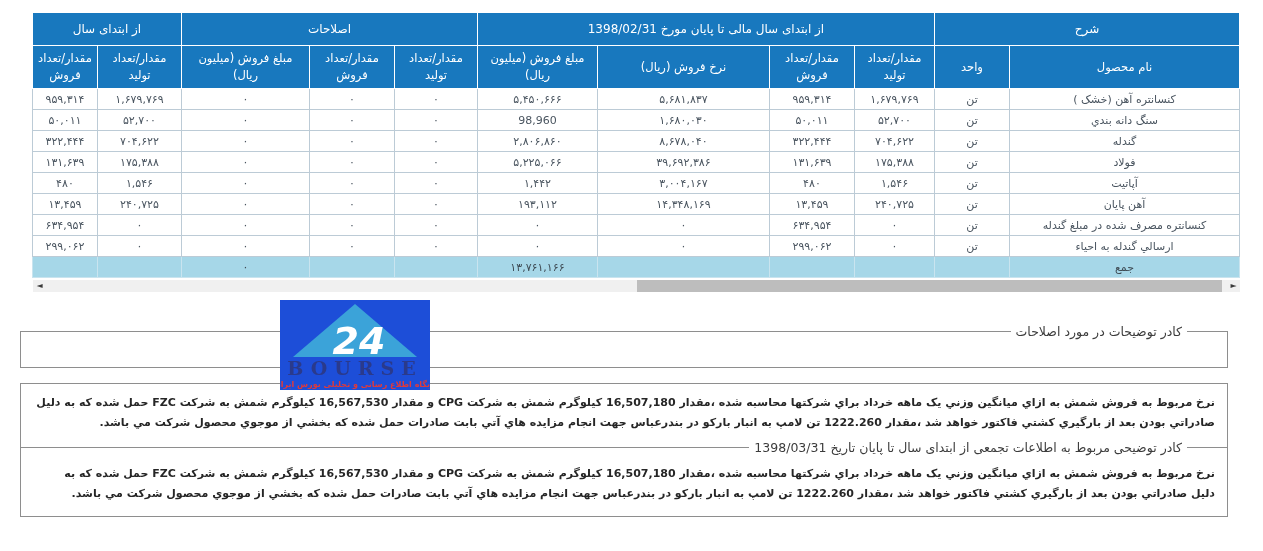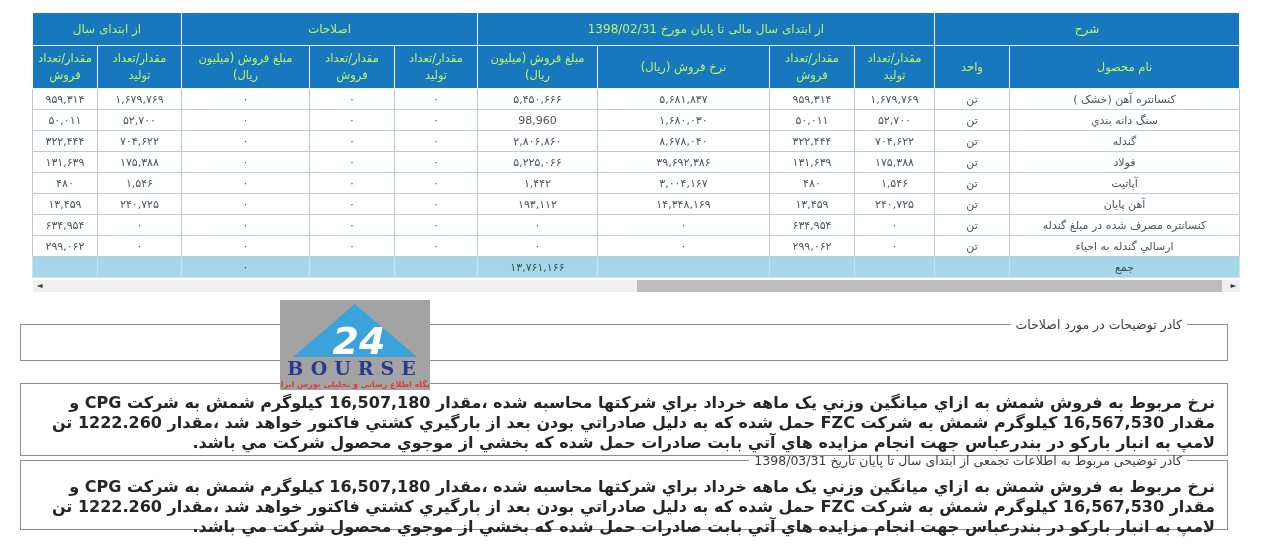--- a/index.html
+++ b/index.html
@@ -6,21 +6,21 @@
   html,body { background:#fff; }
   body { font-family:"DejaVu Sans", sans-serif; }
   .stage { position:relative; width:1263px; height:551px; background:#fff; overflow:hidden; direction:rtl; }
 
   
   .table-area { position:absolute; top:12px; right:23px; width:1207px; }
   table { border-collapse:collapse; table-layout:fixed; width:1207px; direction:rtl; }
   col.c1{width:230px} col.c2{width:75px} col.c3{width:80px} col.c4{width:85px}
   col.c5{width:172px} col.c6{width:120px} col.c7{width:83px} col.c8{width:85px}
   col.c9{width:128px} col.c10{width:84px} col.c11{width:65px}
-  th { background:#1878BE; color:#bef264; font-weight:normal; font-size:11.5px;
+  th { background:#1878BE; color:#ffffff; font-weight:normal; font-size:11.5px;
        border:1px solid #ffffff; text-align:center; vertical-align:middle;
        overflow:hidden; padding:2px 3px; }
   thead tr.grp th { height:33px; font-size:12px; white-space:nowrap; }
   thead tr.cols th { height:43px; line-height:1.45; }
   td { border:1px solid #BCCBD6; height:21px; font-size:11px; color:#4A5560;
        text-align:center; vertical-align:middle; padding:1px 4px; overflow:hidden;
        white-space:nowrap; background:#fff; }
   tr.total td { background:#A6D7E8; border-color:#C9E4EF; color:#3F4C55; }
 
   
@@ -30,29 +30,29 @@
               line-height:12px; color:#3a3a3a; text-align:center; cursor:pointer; }
   .hs-left { left:0; } .hs-right { right:0; }
   .hs-thumb { position:absolute; top:0; left:50%; width:48.5%; height:12px;
               background:#BDBDBD; cursor:pointer; }
 
   
   fieldset { position:absolute; left:20px; right:35px; border:1px solid #8E8E8E;
              background:#fff; }
   legend { font-size:12.5px; color:#3C3C3C; padding:0 5px; margin-inline-start:40px;
            white-space:nowrap; }
-  #fs1 { top:317px; height:44px; }
+  #fs1 { top:324px; height:44px; }
   #fs2 { top:383px; height:73px; }
-  #fs3 { top:453px; height:77px;padding-left:8px; }
-  .note { padding:9px 12px 0 12px; font-size:16px; font-weight:bold; color:#262626;
+  #fs3 { top:440px; height:77px;padding-left:8px; }
+  .note { padding:9px 12px 0 12px; font-size:11px; font-weight:bold; color:#262626;
           line-height:20px; text-align:right; direction:rtl; }
 
   
   .logo { position:absolute; left:280px; top:300px; width:150px; height:90px;
-          background:#a3a3a3; z-index:3; }
+          background:#1d4ed8; z-index:3; }
   .logo24   { font-family:"DejaVu Sans", sans-serif; font-style:italic; font-weight:bold;
               font-size:38px; fill:#ffffff; text-anchor:middle; }
   .logoname { font-family:"DejaVu Serif", serif; font-weight:bold; font-size:19px;
               fill:#2A3A8C; letter-spacing:7px; text-anchor:middle; }
   .logosub  { font-family:"DejaVu Sans", sans-serif; font-weight:bold; font-size:8px;
               fill:#E03A3A; text-anchor:middle; }
 </style>
 </head>
 <body>
 

